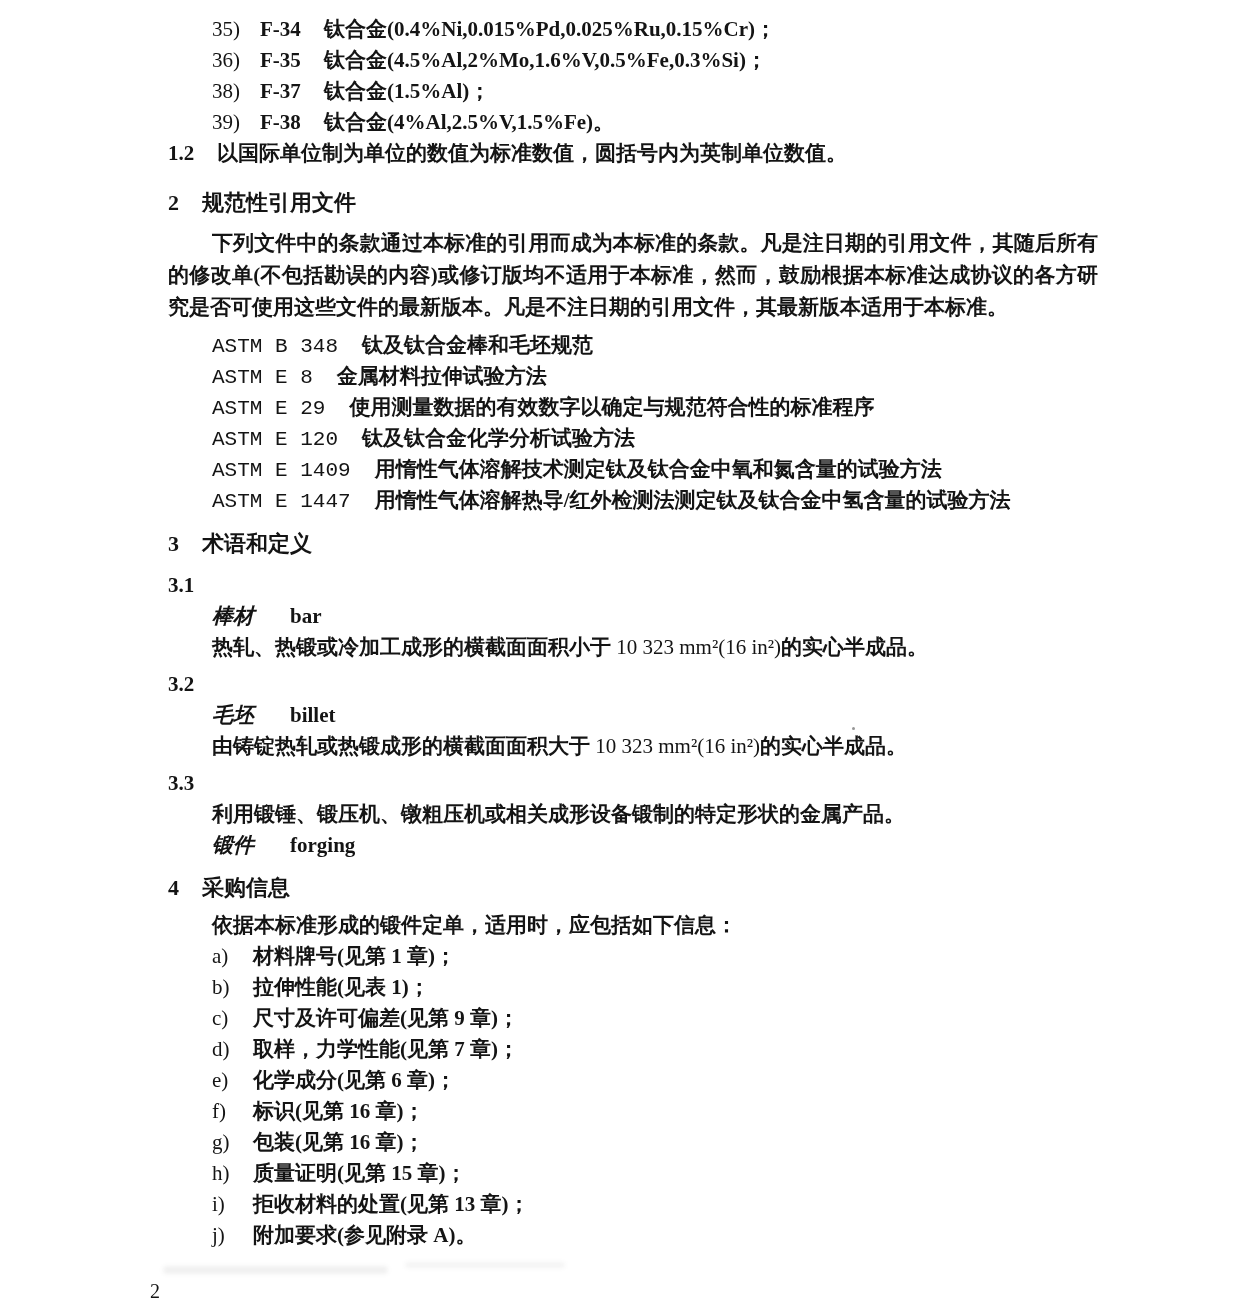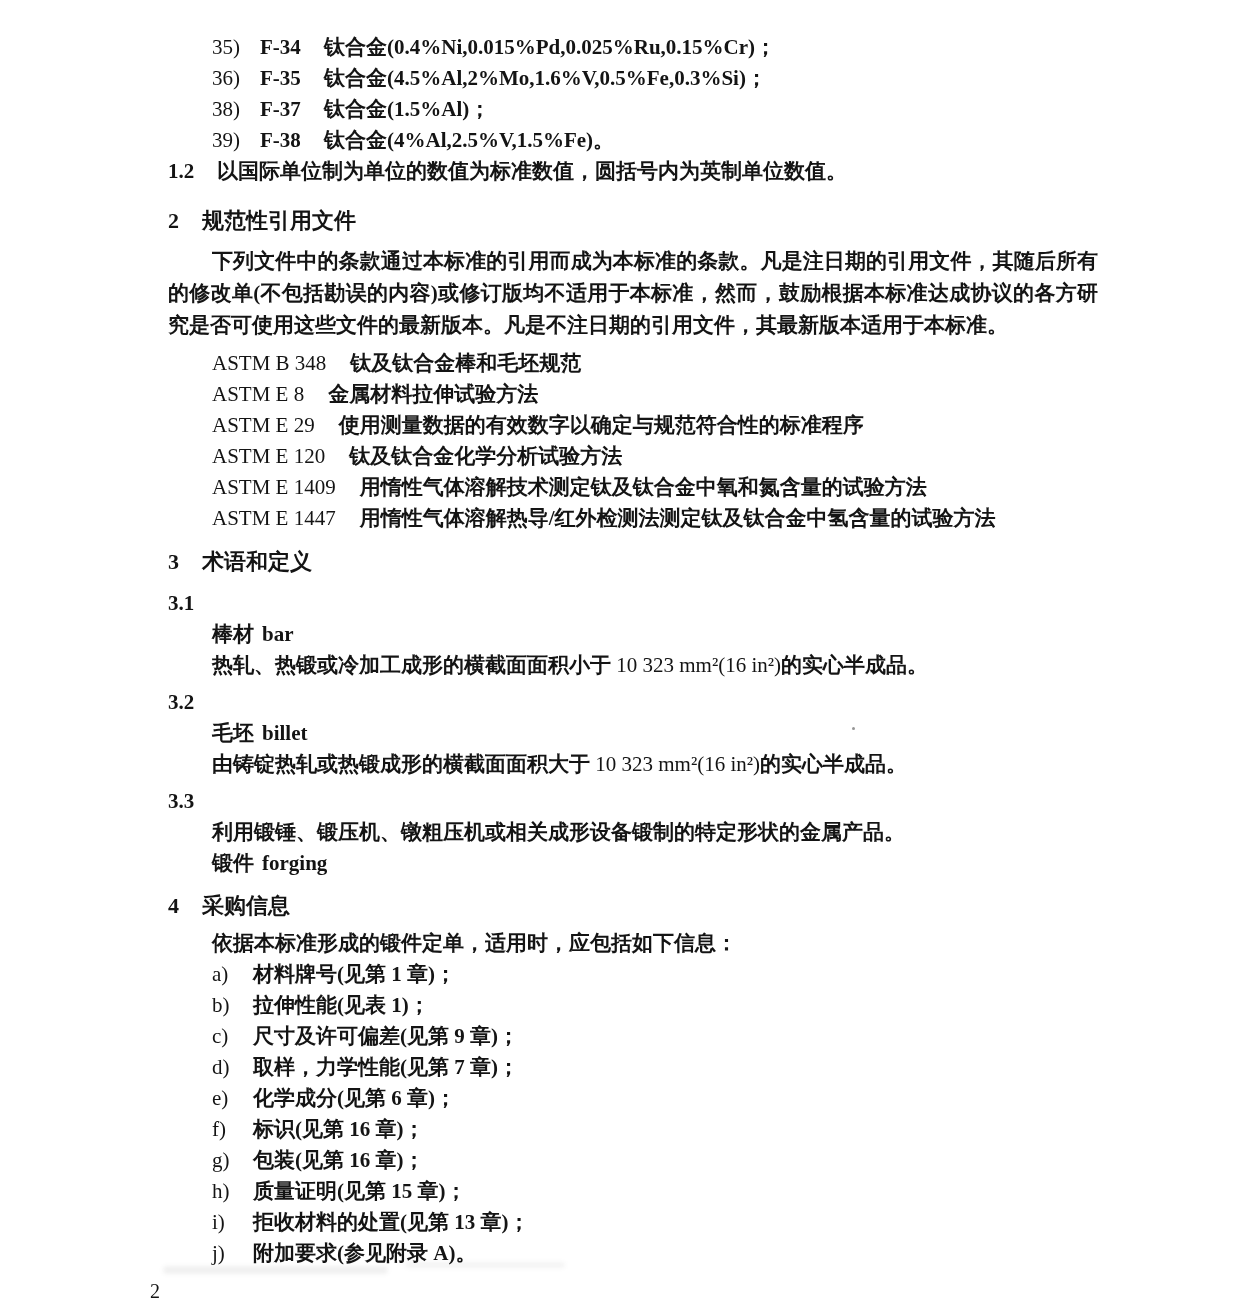--- a/index.html
+++ b/index.html
@@ -8,21 +8,21 @@
     background: #ffffff;
     position: relative;
     overflow: hidden;
     font-family: "Liberation Serif", "DejaVu Serif", serif;
     color: #141414;
     font-weight: bold;
     -webkit-font-smoothing: antialiased;
   }
   .doc {
     position: absolute;
-    left: 168px; top: 32px;
+    left: 168px; top: 14px;
     width: 930px;
     font-size: 21px;
     line-height: 31px;
   }
   .row { height: 31px; display: flex; align-items: baseline; }
   .indent { padding-left: 44px; }
 
   
   .alloy-row .num  { width: 48px; flex: none; }
   .alloy-row .code { width: 64px; flex: none; }
@@ -40,26 +40,26 @@
   
   .para {
     margin-top: 9px;
     text-align: justify;
     text-indent: 44px;
     line-height: 32px;
   }
 
   
   .refs { margin-top: 7px; }
-  .ref-row .rcode { margin-right: 24px; flex: none; }
+  .ref-row .rcode { margin-right: 24px; flex: none; font-family: Liberation Mono, monospace; }
 
   
   .term-group { margin-top: 6px; }
   .term-group.first { margin-top: 11px; }
-  .term-line .zh { margin-right: 8px; }
+  .term-line .zh { margin-right: 36px; font-style: italic; }
 
   
   .intro-row { margin-top: 7px; }
   .order-item .olabel { width: 41px; flex: none; }
 
   .lat { font-weight: normal; }
 
   .page-num {
     position: absolute;
     left: 150px; top: 1278px;

